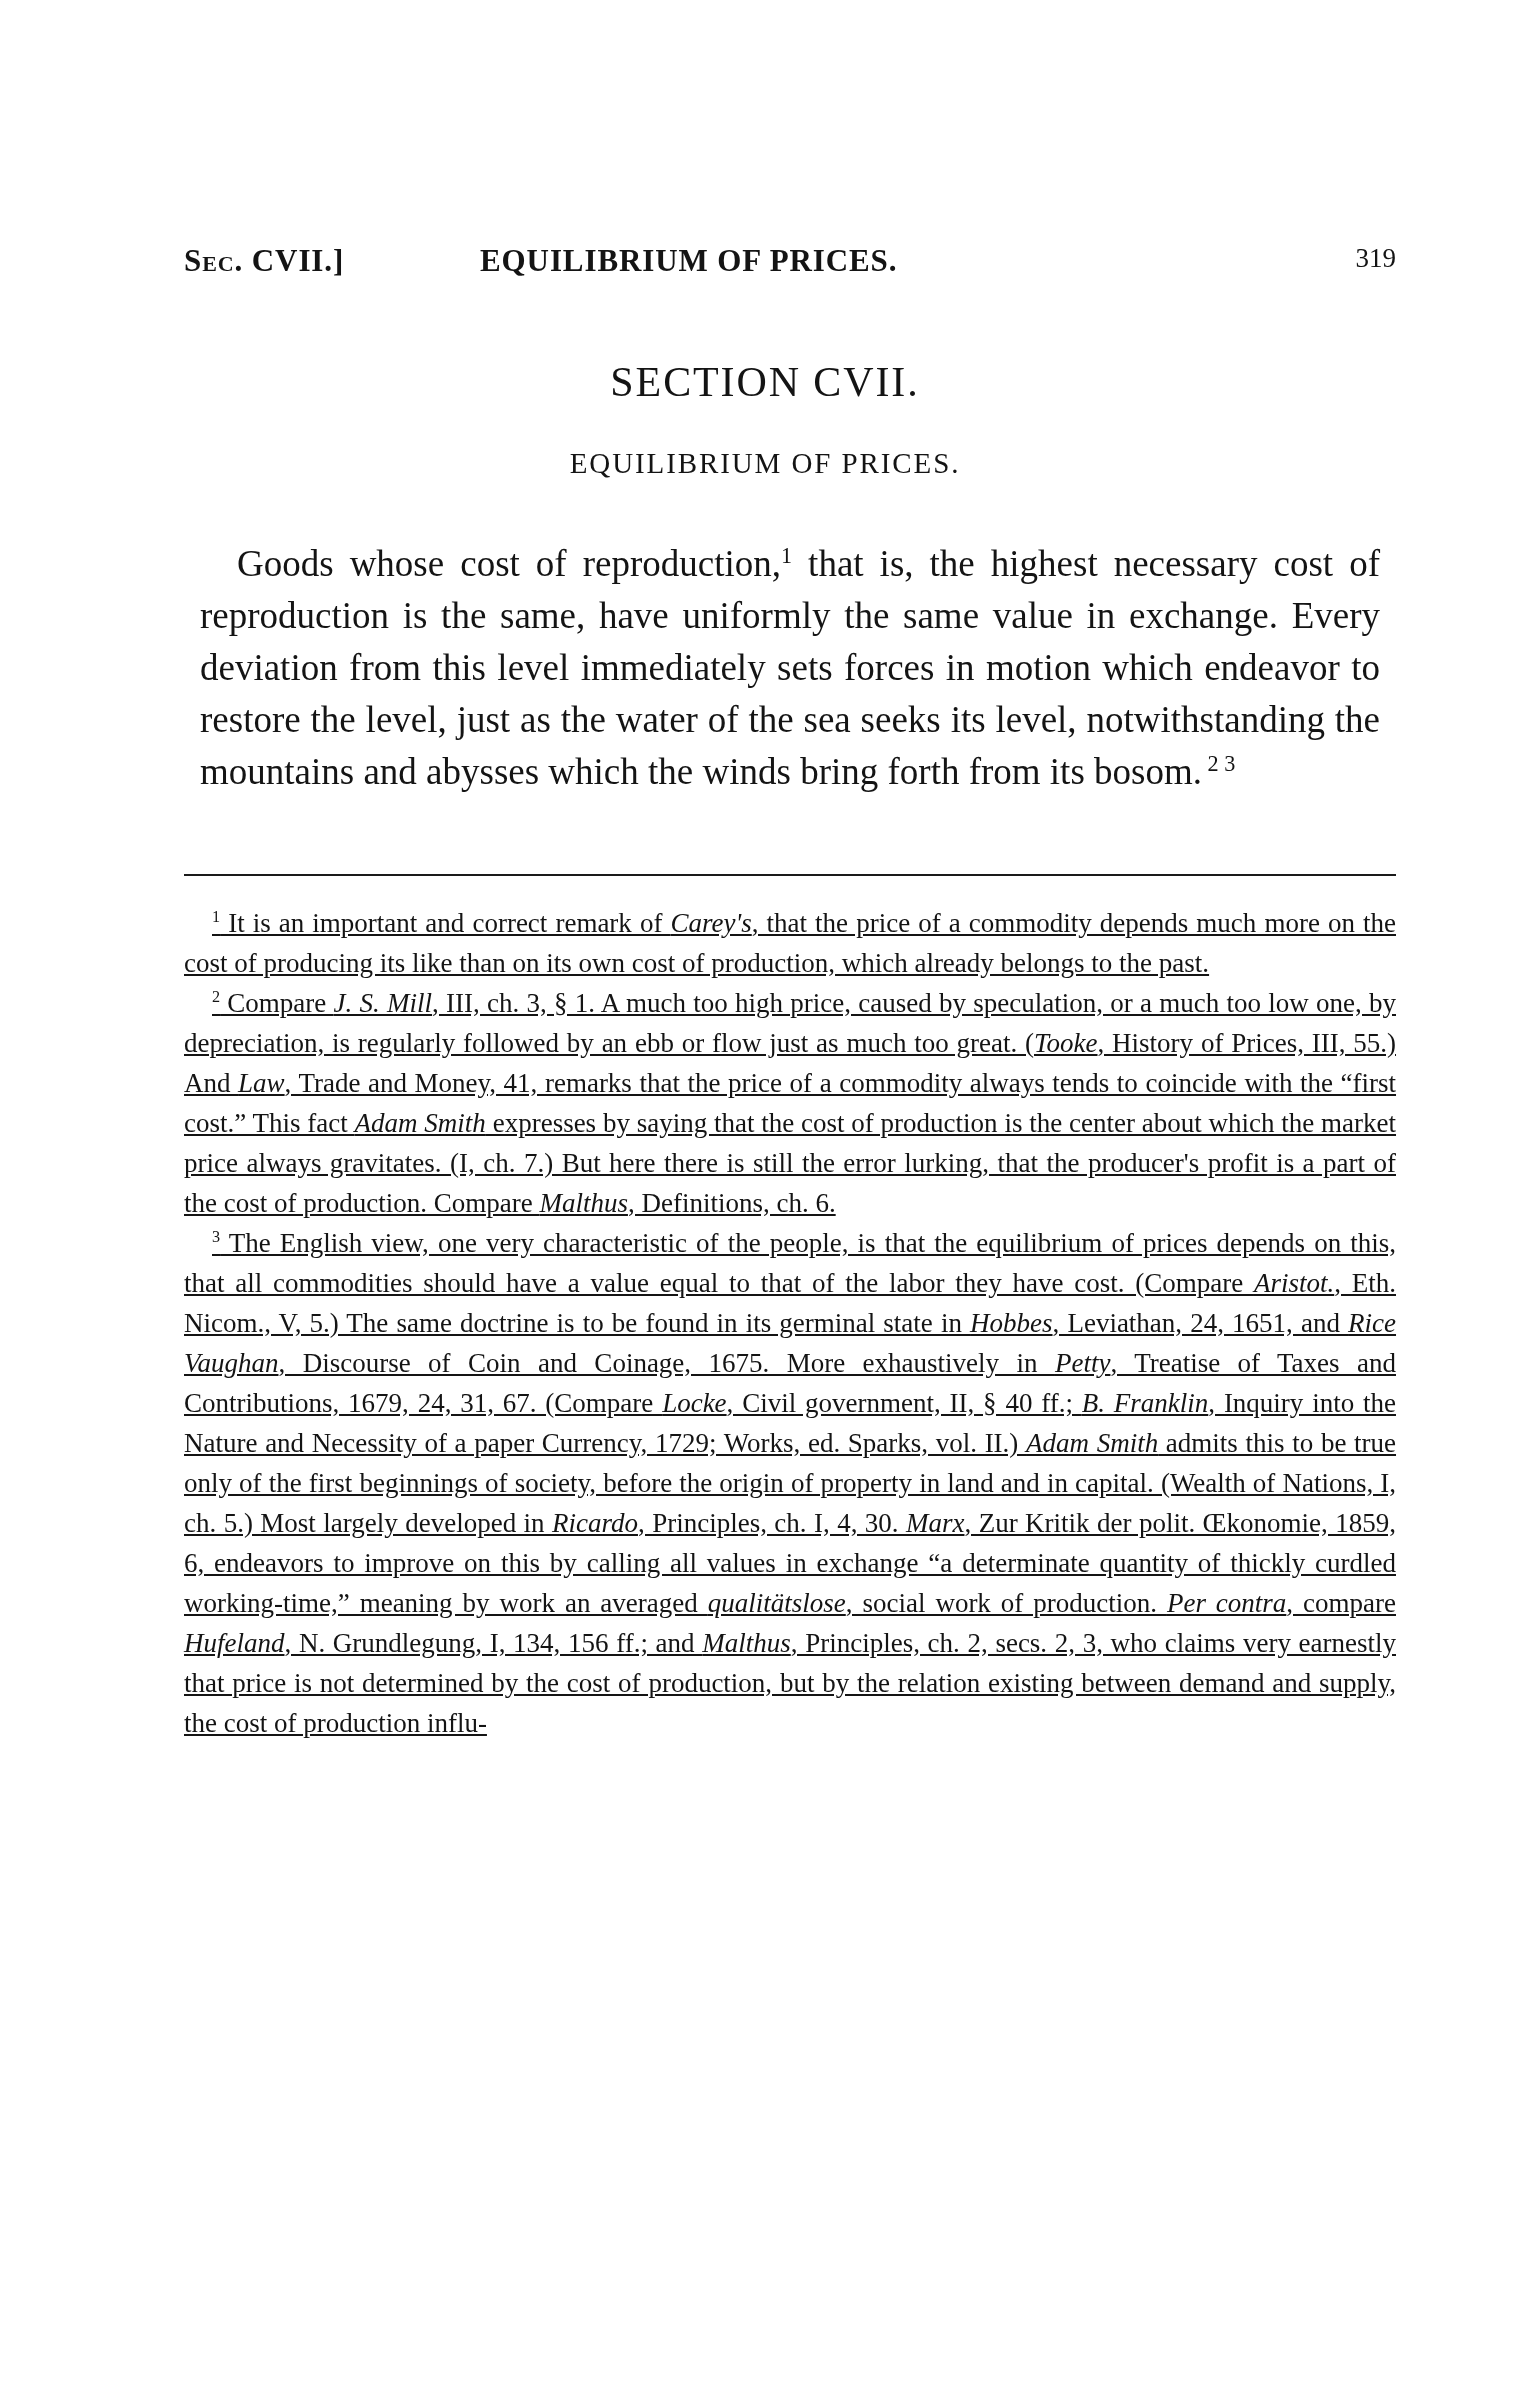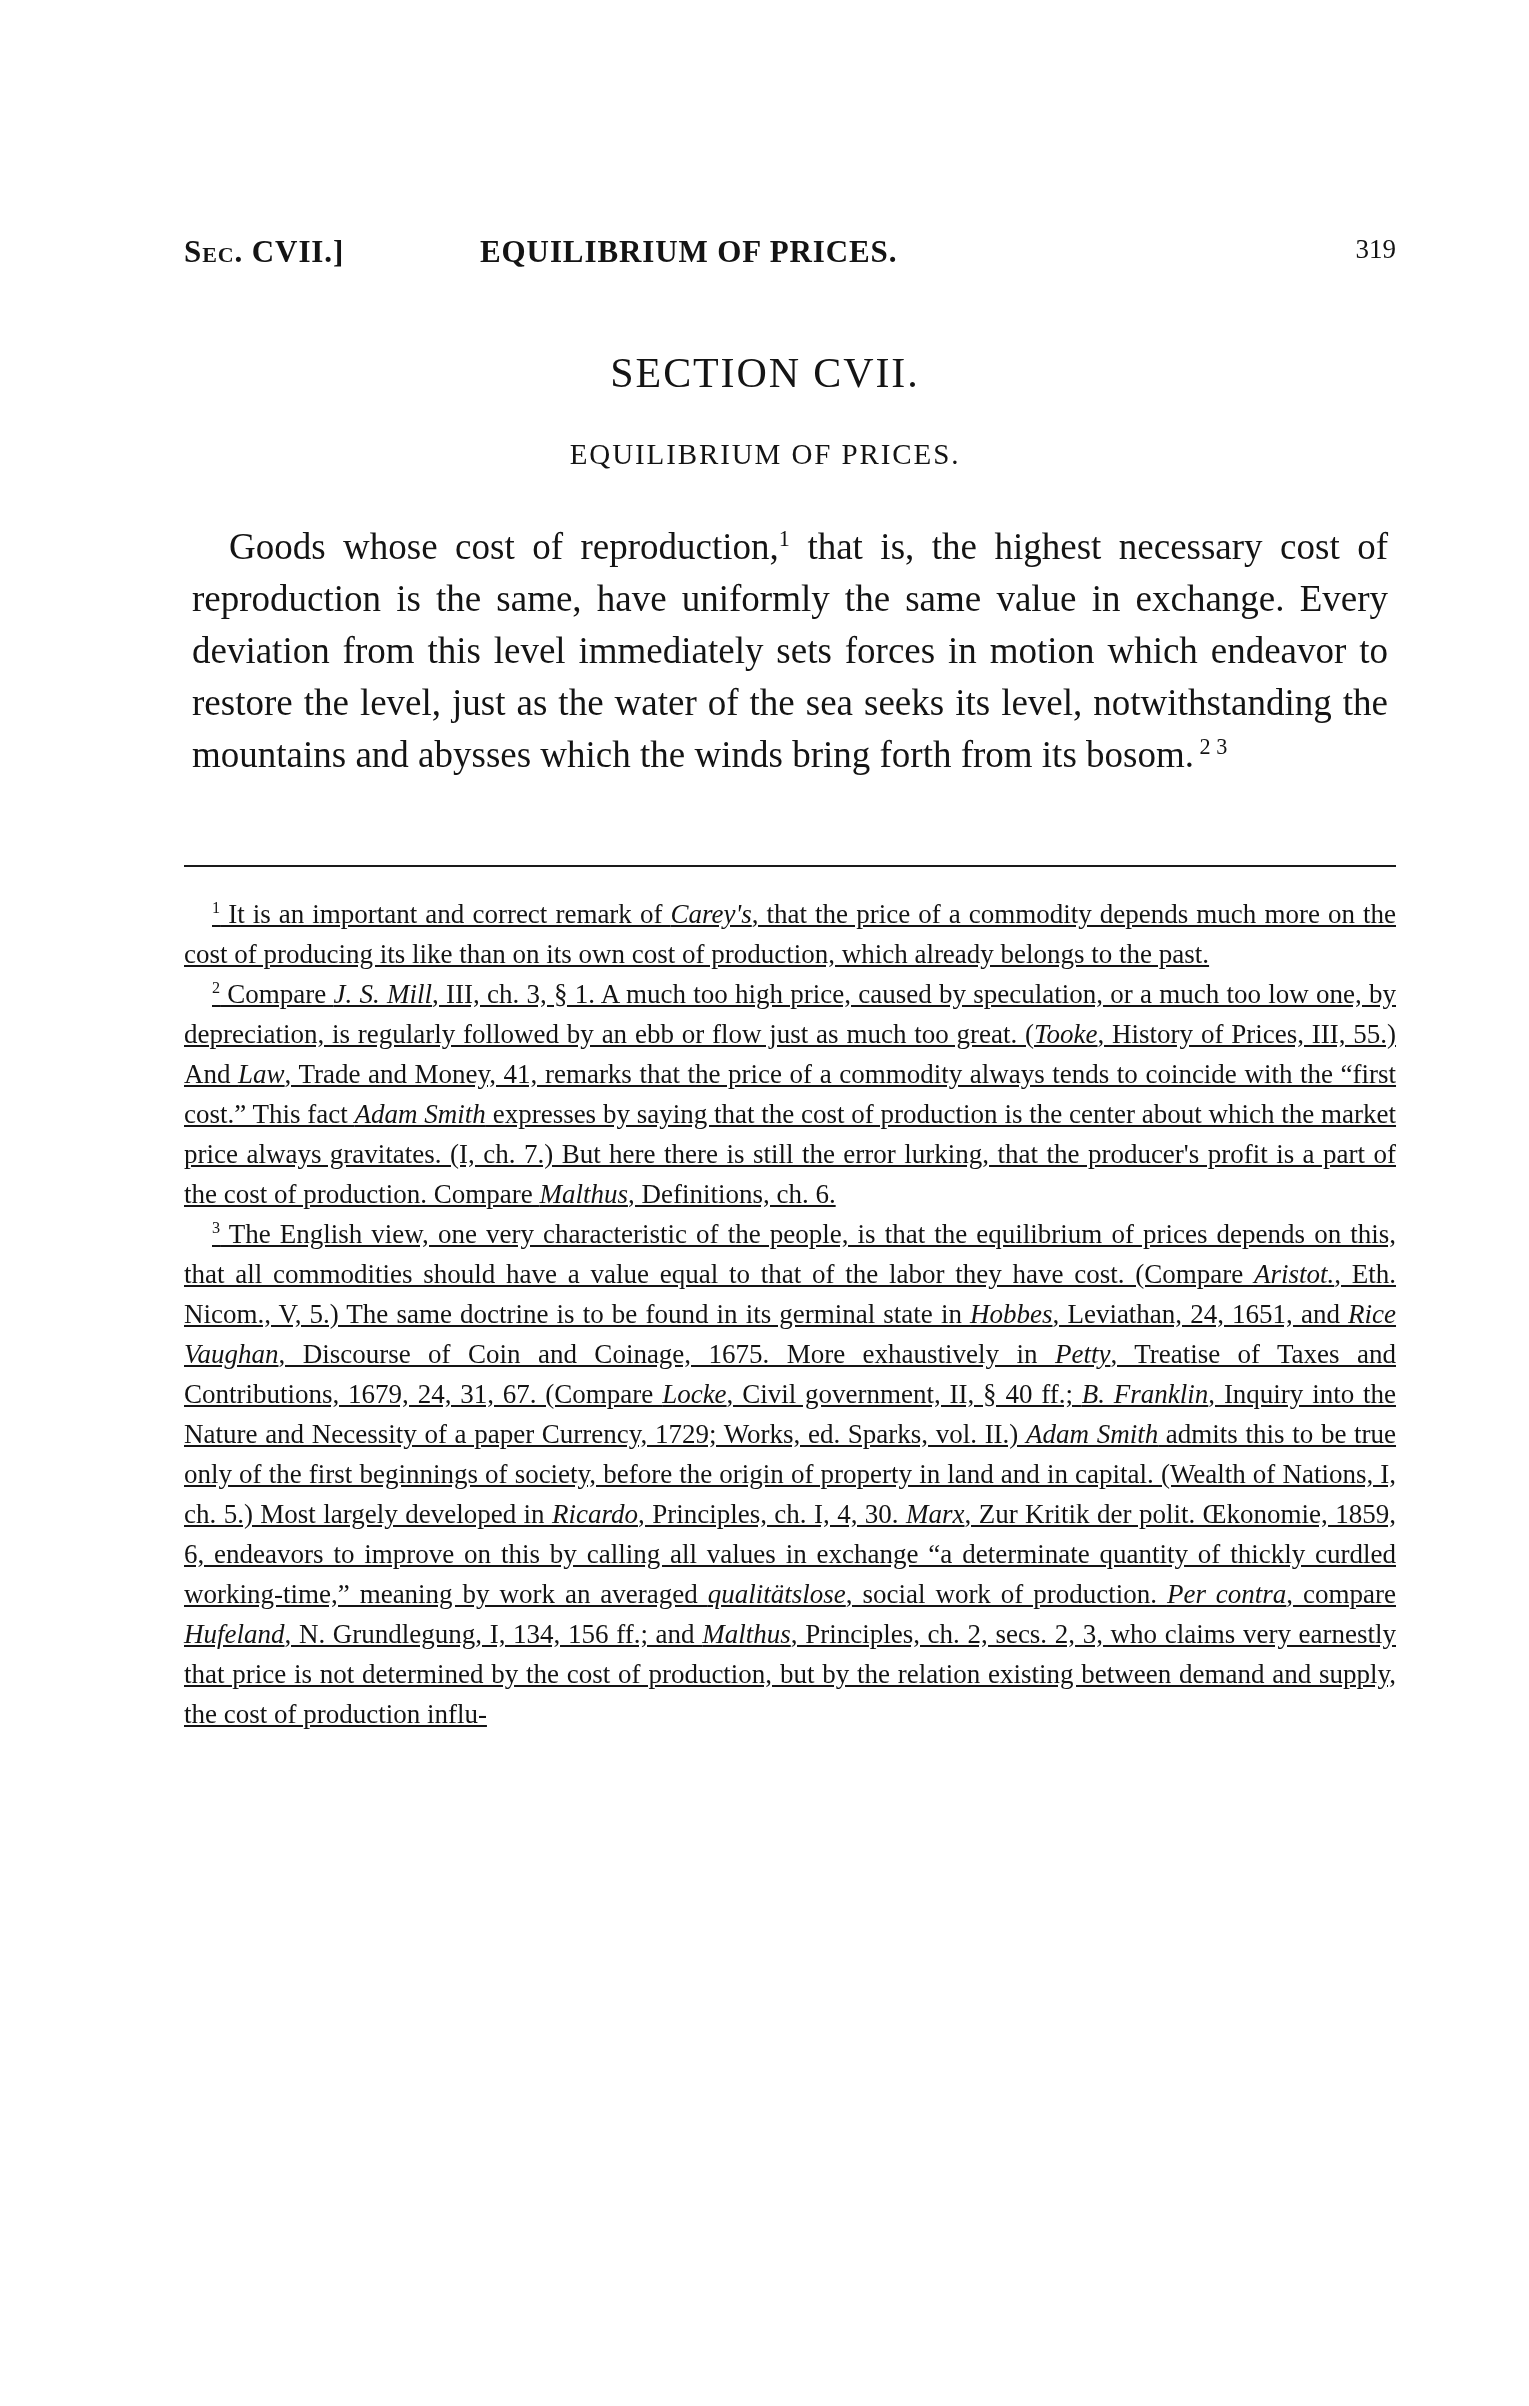--- a/index.html
+++ b/index.html
@@ -1,34 +1,34 @@
 <!DOCTYPE html>
 <html style="font-size:15px"><head>
 <meta charset="utf-8">
 <style>
   html, body { margin:0; padding:0; background:#ffffff; }
   body { width:1530px; height:2407px; position:relative; overflow:hidden;
          font-family:"Liberation Serif","DejaVu Serif",serif; color:#141414; }
-  .page { position:absolute; left:0; top:0; width:1530px; height:2081px; }
+  .page { position:absolute; left:0; top:9px; width:1530px; height:2081px; }
 
   .running-head { position:absolute; top:234px; left:184px; width:1212px; height:37px;
                   font-size:31px; }
   .rh-left { position:absolute; left:0; top:0; font-weight:bold; letter-spacing:0.9px; }
   .rh-left .sc { font-variant:small-caps; }
   .rh-center { position:absolute; left:296px; top:0; font-weight:bold; letter-spacing:0.9px; }
   .rh-right { position:absolute; right:0; top:0; font-size:27px; }
 
   .section-title { position:absolute; top:349px; left:0; width:1530px; text-align:center;
                    font-size:42px; letter-spacing:1.9px; }
   .section-subtitle { position:absolute; top:438px; left:0; width:1530px; text-align:center;
                       font-size:29px; letter-spacing:1.9px; }
 
   .body-text { position:absolute; top:513px; left:184px; width:1212px;
                font-size:37px; line-height:52px; text-align:justify; }
-  .body-text p { margin:8px; text-indent:37px; }
+  .body-text p { margin:16px; text-indent:37px; }
   sup { font-size:60%; line-height:0; vertical-align:super; }
 
   .rule { position:absolute; top:865px; left:184px; width:1212px; height:0;
           border-top:2.8px solid #1a1a1a; }
 
   .footnotes { position:absolute; top:894px; left:184px; width:1212px;
                font-size:27px; line-height:40px; text-align:justify;text-decoration:underline; }
   .footnotes p { margin:0; text-indent:28px; }
   .footnotes i { font-style:italic; }
 </style>

